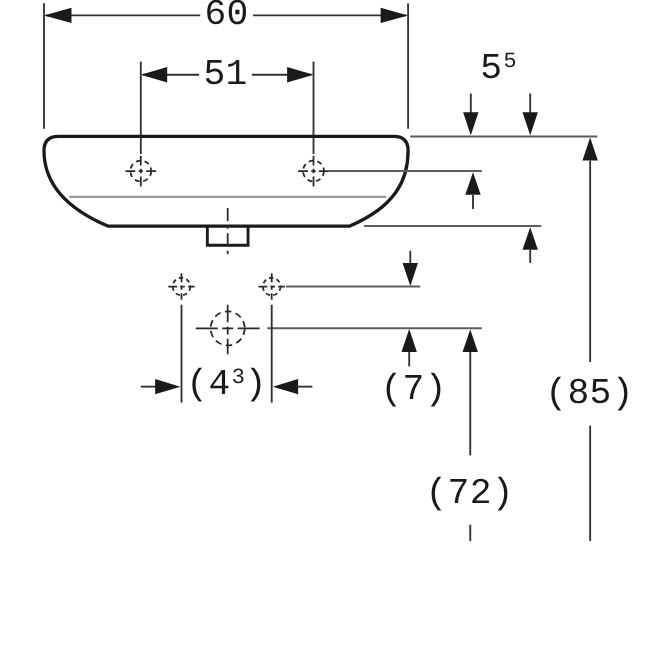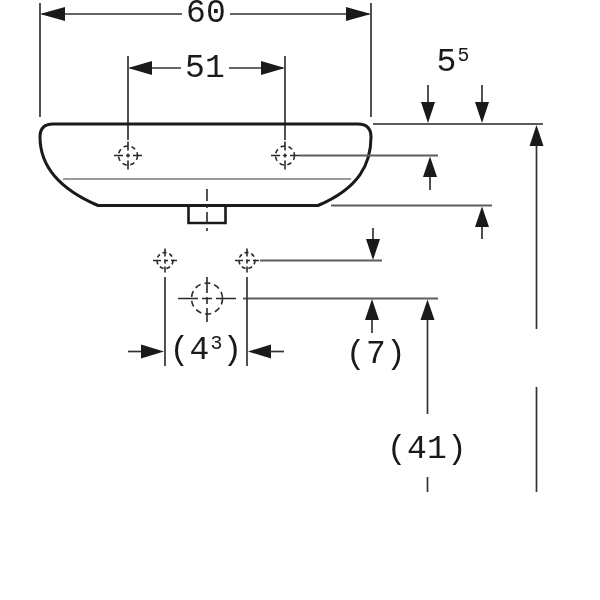--- a/index.html
+++ b/index.html
@@ -170,21 +170,24 @@
 
   <div class="dim-label" style="left:206px;top:350px">
     <span>(</span><span>4</span><sup>3</sup><span>)</span>
   </div>
 
   <div class="dim-label" style="left:376px;top:354px">
     <span>(7)</span>
   </div>
 
   <div class="dim-label" style="left:427px;top:449px">
-    <span>(41)</span>
+    <span>(72)</span>
   </div>
 
+  <div class="dim-label" style="left:536px;top:358px">
+    <span>(85)</span>
+  </div>
 
   <div class="dim-label" style="left:50px;top:545px">
     <span>0</span>
   </div>
 
 </div>
 
 </body></html>

